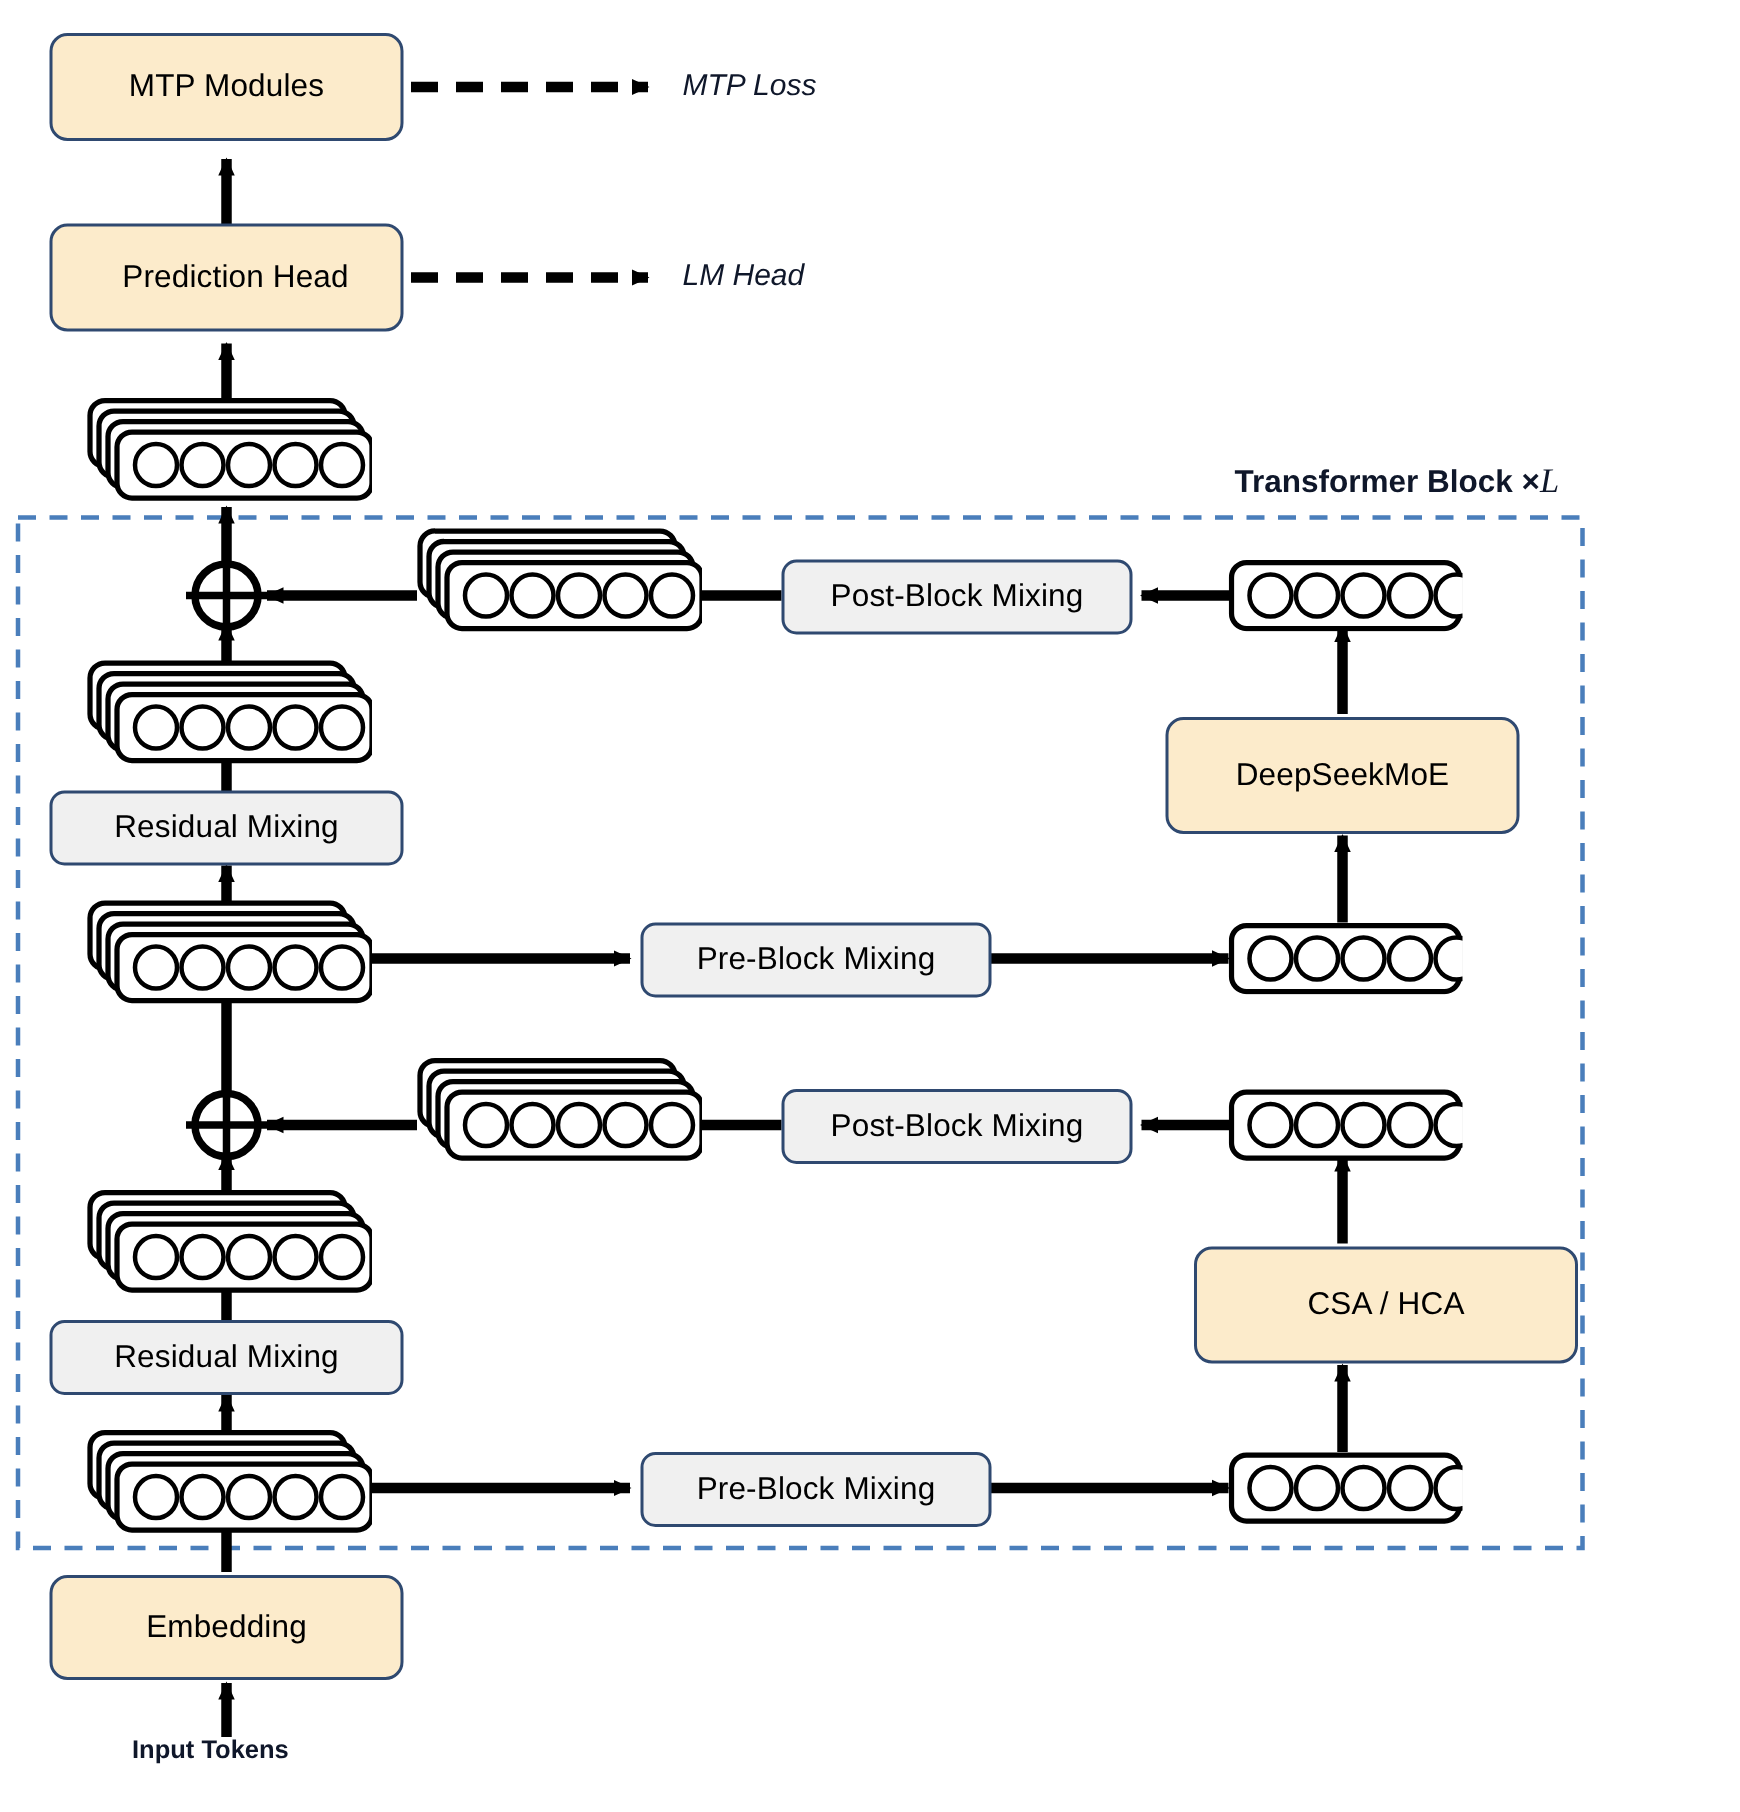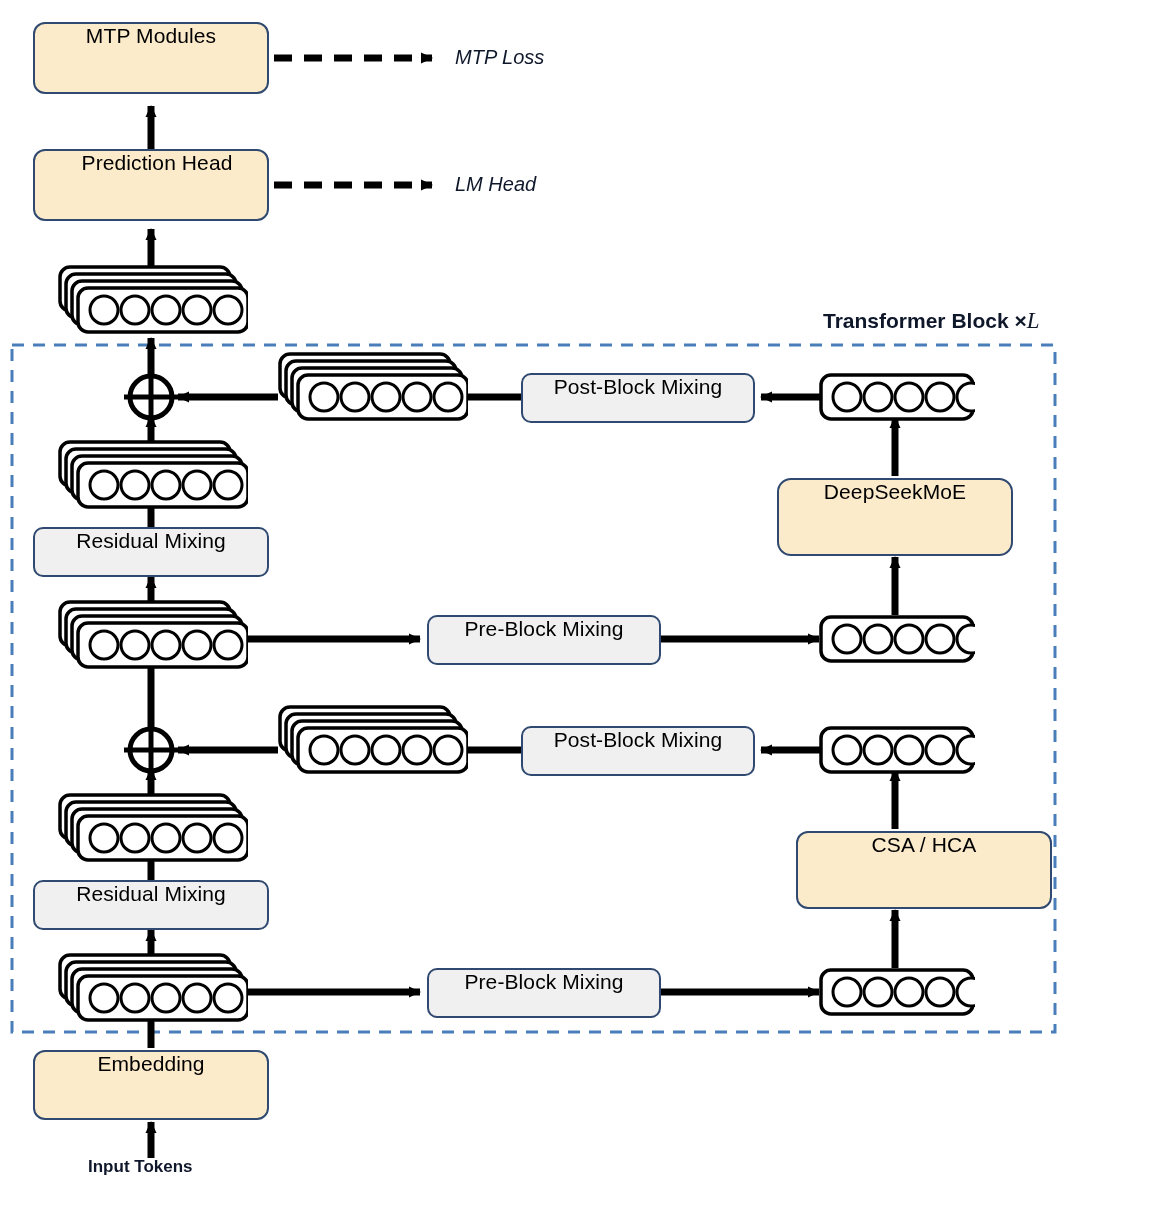--- a/index.html
+++ b/index.html
@@ -22,20 +22,21 @@
     left: 0;
     top: 0;
     width: 1160px;
     height: 1208px;
   }
   
   .node {
     position: absolute;
     box-sizing: border-box;
     display: flex;
+    align-items: center;
     justify-content: center;
     text-align: center;
     border-radius: 12px;
     border: 2px solid #2F4970;
     font-size: 21px;
     color: #000000;
     line-height: 1.15;
     letter-spacing: 0.1px;
   }
   .node.cream {
@@ -366,21 +367,21 @@
   </div>
 
   <div class="node gray" style="left:521px; top:373px; width:234px; height:50px;">
     <span>Post-Block Mixing</span>
   </div>
 
   <div class="node gray" style="left:521px; top:726px; width:234px; height:50px;">
     <span>Post-Block Mixing</span>
   </div>
 
-  <div class="node cream" style="left:777px; top:478px; width:236px; height:78px;border-radius:14px;">
+  <div class="node cream" style="left:777px; top:478px; width:236px; height:78px;">
     <span>DeepSeekMoE</span>
   </div>
 
   <div class="node cream" style="left:796px; top:831px; width:256px; height:78px;">
     <span>CSA / HCA</span>
   </div>
 
   <div class="node cream" style="left:33px; top:1050px; width:236px; height:70px;">
     <span>Embedding</span>
   </div>

